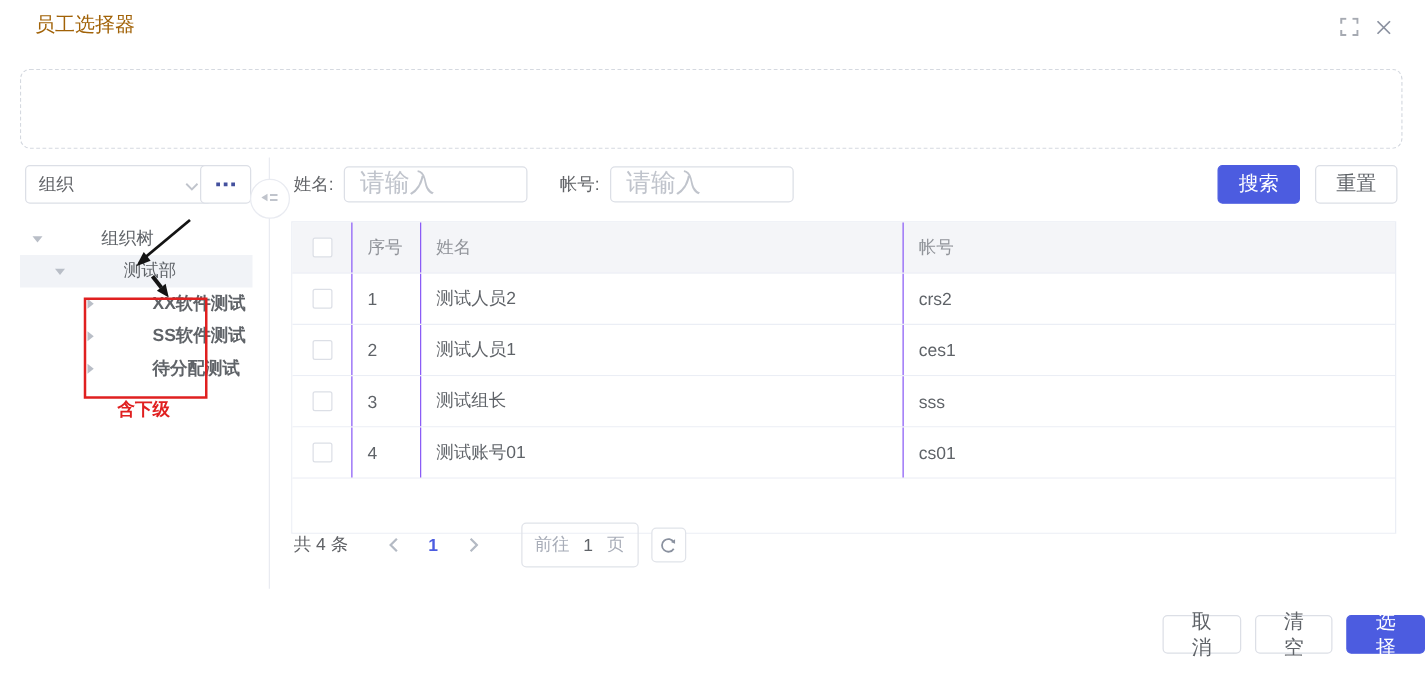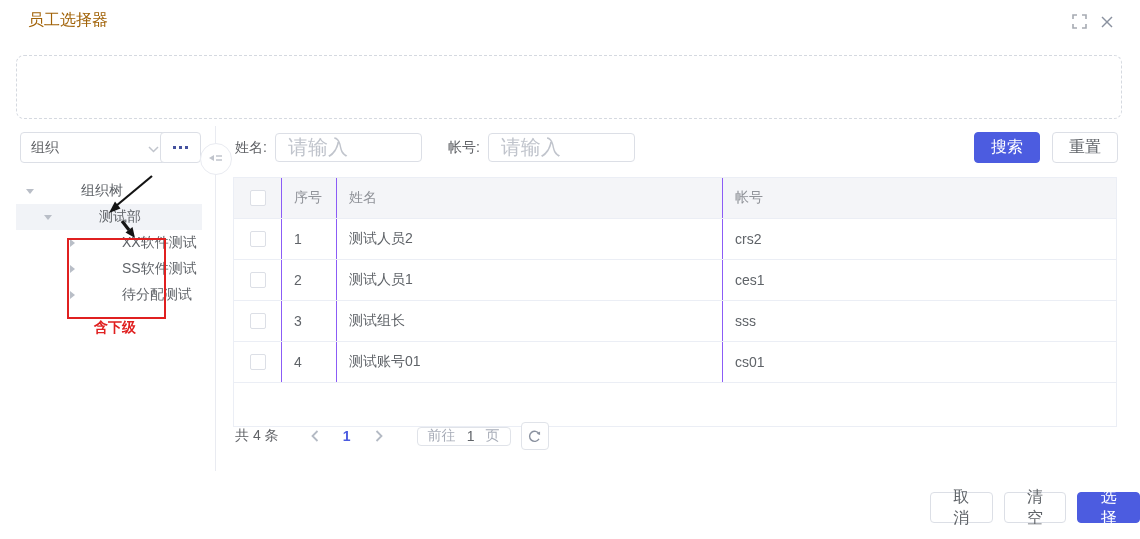--- a/index.html
+++ b/index.html
@@ -20,21 +20,21 @@
   .more-btn{position:absolute;left:160px;top:132px;width:39px;height:29px;border:1px solid #dcdfe6;border-radius:4px;
     display:flex;align-items:center;justify-content:center;gap:3px;background:#fff;cursor:pointer;}
   .more-dot{width:3px;height:3px;background:#44519e;}
   .panel-divider{position:absolute;left:215px;top:126px;width:1px;height:345px;background:#e9ebf1;}
   .collapse-toggle{position:absolute;left:200px;top:143px;width:30px;height:30px;border:1px solid #e9ebf1;border-radius:50%;
     background:#fff;display:flex;align-items:center;justify-content:center;z-index:3;cursor:pointer;}
   
   .tree{position:absolute;left:16px;top:178px;width:186px;}
   .tree-row{height:26px;display:flex;align-items:center;color:#5f6368;cursor:pointer;gap:40px;}
   .tree-row.selected{background:#f1f3f7;}
-  .ind-0{padding-left:10px;} .ind-1{padding-left:28px;} .ind-2{padding-left:54px;}
+  .ind-0{padding-left:10px;} .ind-1{padding-left:28px;} .ind-2{padding-left:54px;font-weight:bold;}
   .caret{width:0;height:0;margin-right:7px;flex:0 0 auto;cursor:pointer;}
   .caret-down{border-left:4px solid transparent;border-right:4px solid transparent;border-top:5px solid #b9bec7;}
   .caret-right{border-top:4px solid transparent;border-bottom:4px solid transparent;border-left:5px solid #b9bec7;}
   
   .red-box{position:absolute;left:67px;top:238px;width:95px;height:77px;border:2px solid #e02020;z-index:4;pointer-events:none;}
   .anno-note{position:absolute;left:60px;top:319px;width:110px;text-align:center;color:#e02020;font-weight:bold;z-index:4;}
   .anno-arrows{position:absolute;left:0;top:0;z-index:5;pointer-events:none;}
   
   .filter-row{position:absolute;left:235px;top:132px;width:883px;height:31px;display:flex;align-items:center;}
   .filter-label{color:#606266;margin-right:8px;}
@@ -59,21 +59,21 @@
   .t-filler{flex:1;background:#fff;}
   .checkbox{width:14px;height:14px;border:1px solid #dcdfe6;border-radius:2px;background:#fff;cursor:pointer;flex:0 0 auto;}
   .body-text{color:#5f6368;}
   
   .pagination{position:absolute;left:235px;top:421px;height:30px;display:flex;align-items:center;color:#606266;}
   .pg-total{margin-right:20px;}
   .pg-arrow{width:32px;height:28px;display:flex;align-items:center;justify-content:center;cursor:pointer;}
   .pg-page{width:32px;height:28px;display:flex;align-items:center;justify-content:center;color:#4c5ce0;font-weight:bold;cursor:pointer;}
   .pg-size{width:90px;height:28px;border:1px solid #e0e3e9;border-radius:4px;margin-left:14px;display:flex;align-items:center;
     justify-content:center;gap:8px;cursor:pointer;box-sizing:border-box;}
-  .pg-goto{width:94px;height:19px;border:1px solid #e0e3e9;border-radius:4px;margin-left:22px;display:flex;align-items:center;
+  .pg-goto{width:94px;height:36px;border:1px solid #e0e3e9;border-radius:4px;margin-left:22px;display:flex;align-items:center;
     justify-content:center;gap:6px;color:#a8adb8;box-sizing:border-box;}
   .pg-goto-input{width:18px;border:none;outline:none;text-align:center;font-size:14px;color:#5f6368;font-family:inherit;padding:0;background:transparent;}
   .pg-refresh{width:28px;height:28px;border:1px solid #e0e3e9;border-radius:4px;margin-left:10px;display:flex;align-items:center;
     justify-content:center;cursor:pointer;box-sizing:border-box;background:#fff;}
   
   .footer{position:absolute;left:930px;top:492px;display:flex;gap:11px;}
 </style>
 </head>
 <body>
 

